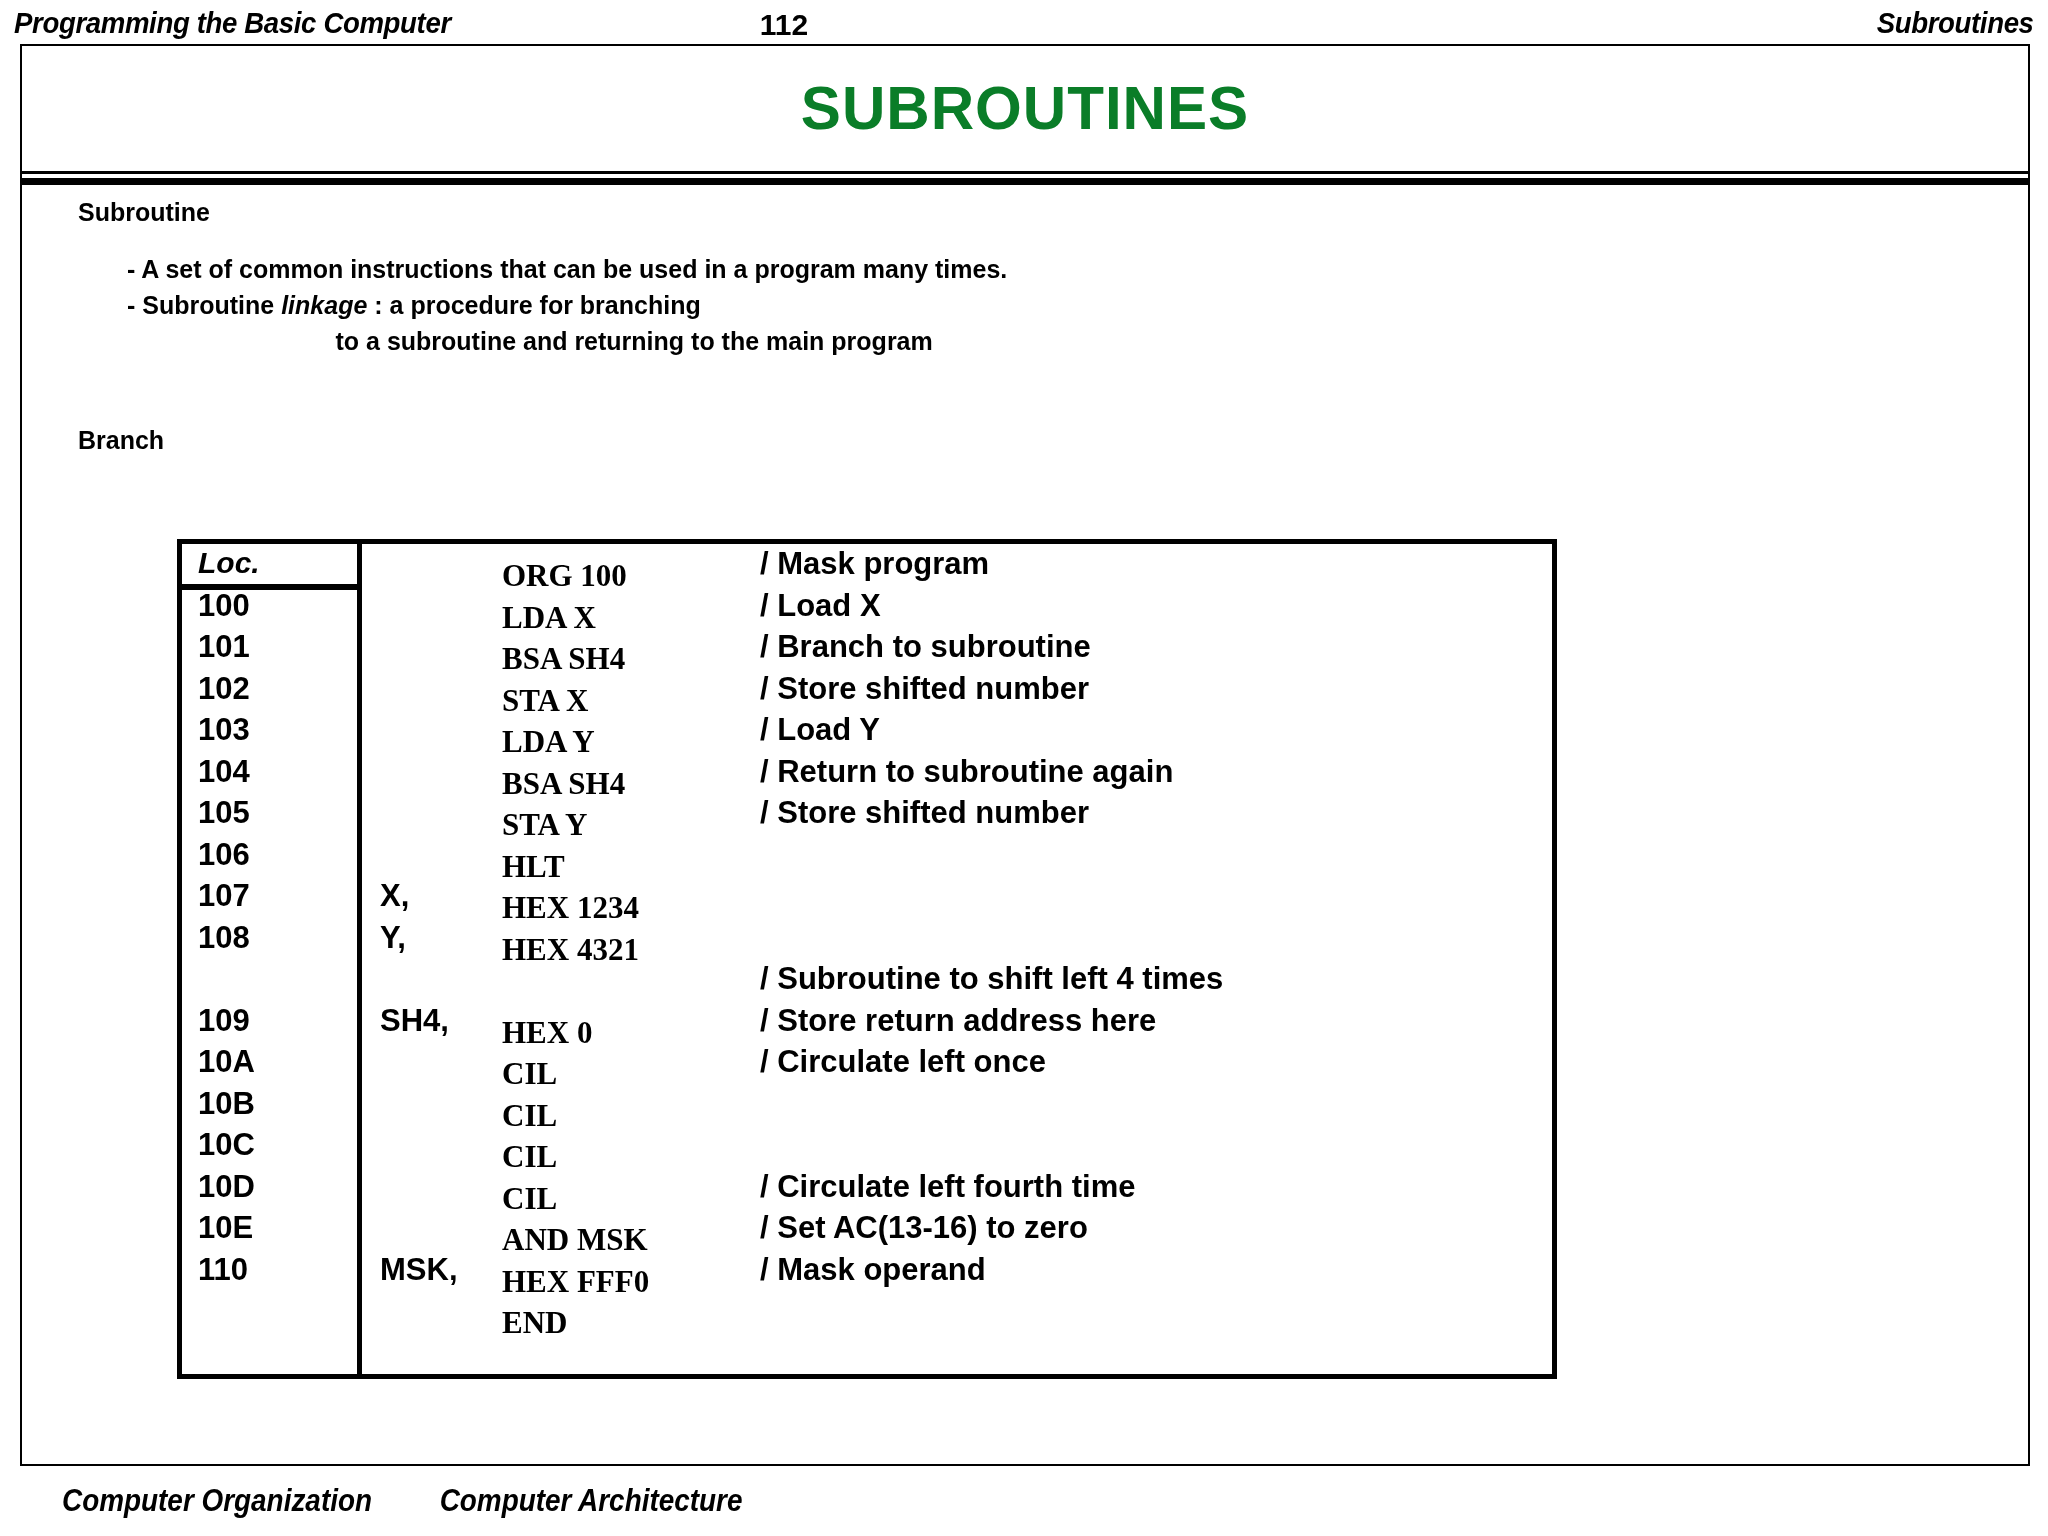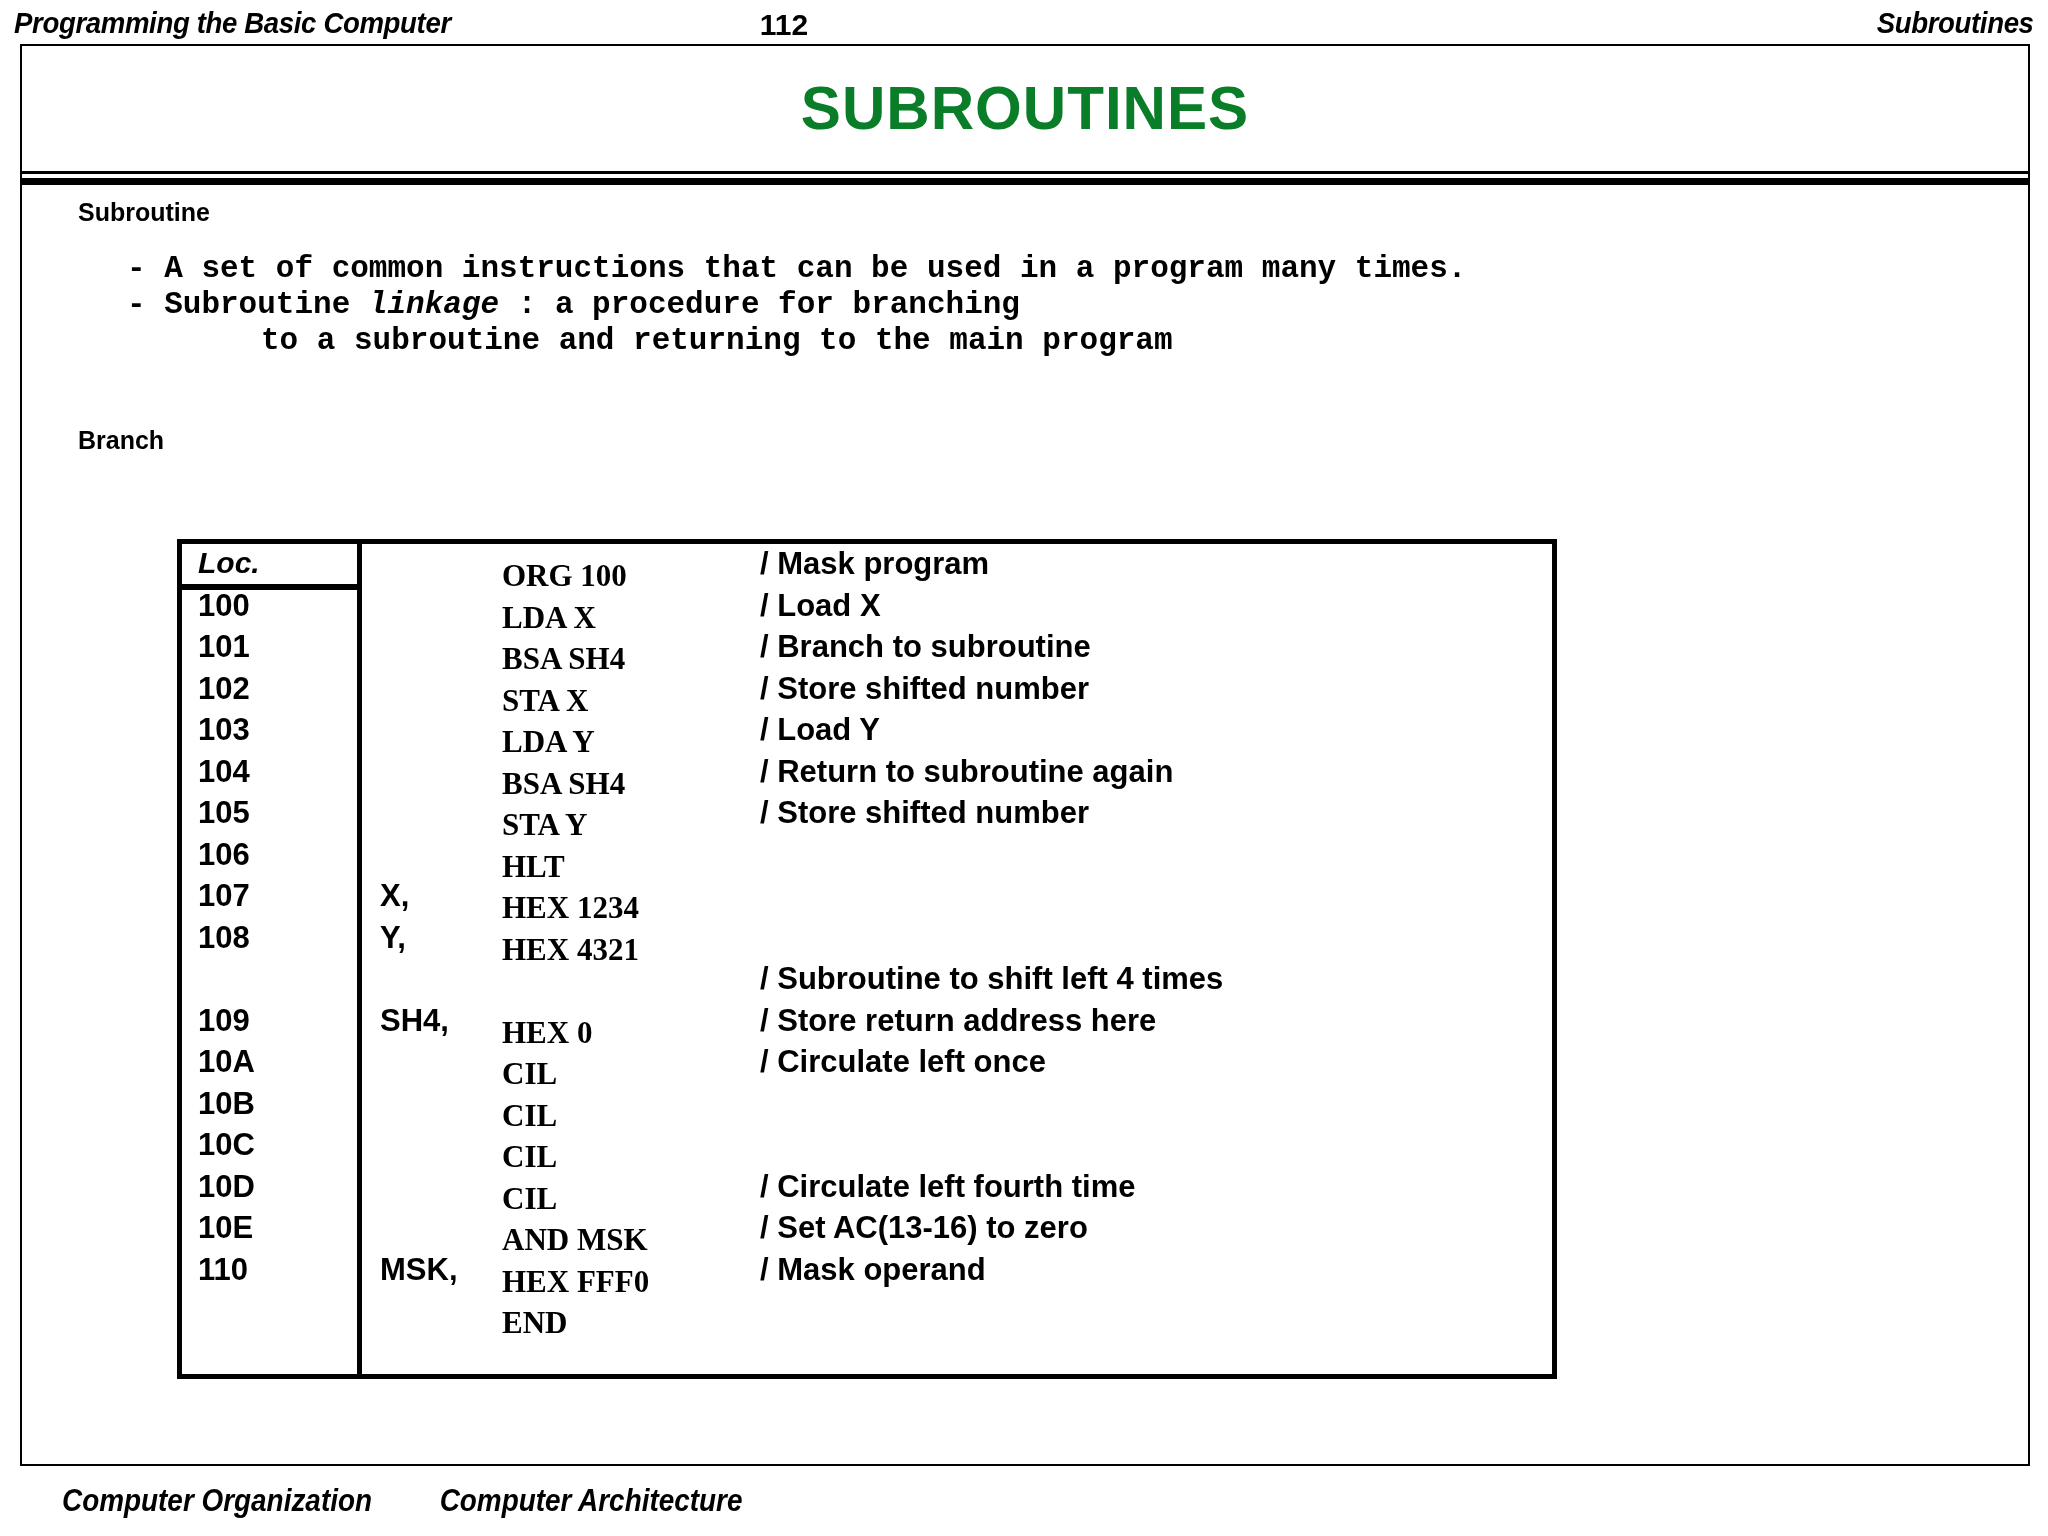--- a/index.html
+++ b/index.html
@@ -100,27 +100,26 @@
     position: absolute;
     left: 56px;
     top: 152px;
     font-size: 25px;
     font-weight: bold;
   }
   .bullets {
     position: absolute;
     left: 105px;
     top: 205px;
-    font-size: 31px;
+    font-size: 25px;
     font-weight: bold;
     line-height: 36px;
-    font-family: Liberation Mono, monospace;
   }
   .bullets .ital { font-style: italic; }
-  .bullets .indent { display: block; padding-left: 134px; }
+  .bullets .indent { display: block; padding-left: 134px; text-align: center; }
 
   .example-label {
     position: absolute;
     left: 56px;
     top: 380px;
     font-size: 25px;
     font-weight: bold;
   }
 
   

